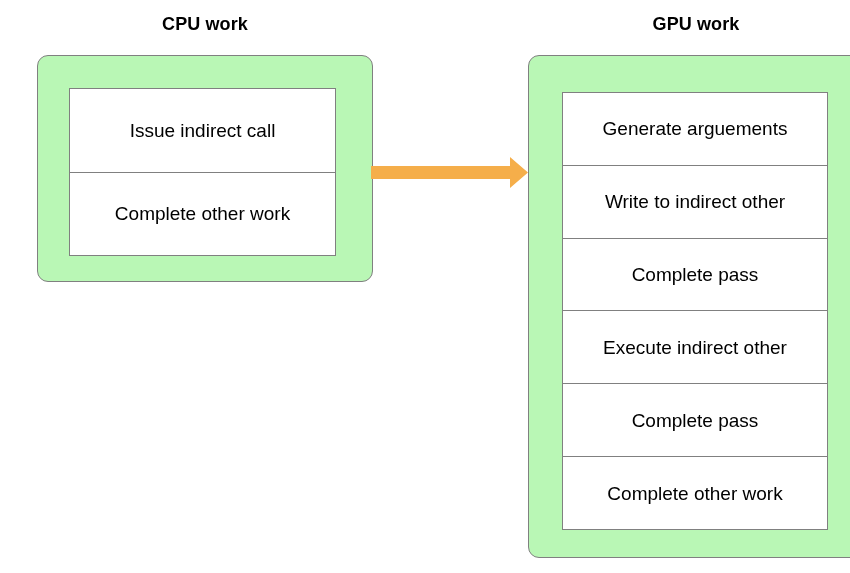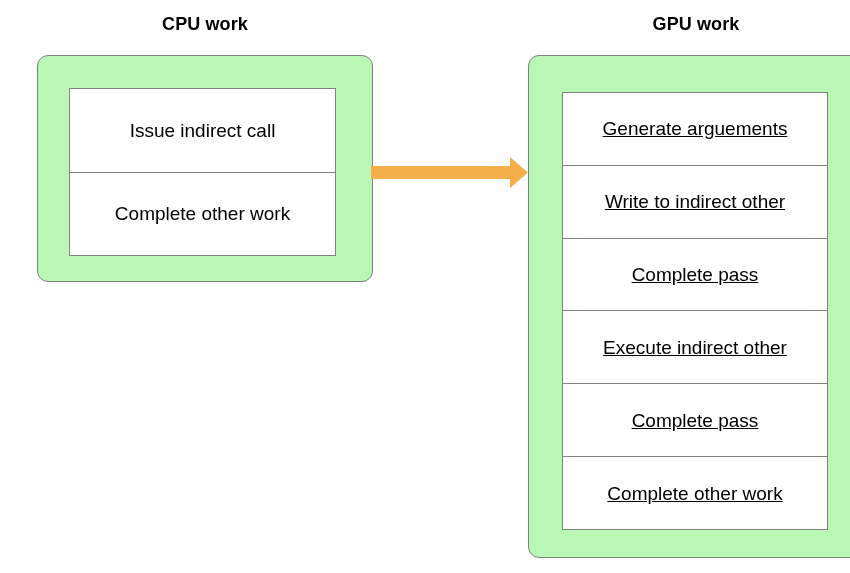--- a/index.html
+++ b/index.html
@@ -78,21 +78,20 @@
     left: 45px;
     top: 88px;
     width: 267px;
     height: 168px;
   }
   #gpu-stack {
     left: 538px;
     top: 92px;
     width: 266px;
     height: 438px;
-    text-decoration: underline;
   }
 
   .stack-row {
     flex: 1 1 0;
     display: flex;
     align-items: center;
     justify-content: center;
     border-bottom: 1.5px solid #808080;
     box-sizing: border-box;
     font-size: 19px;

